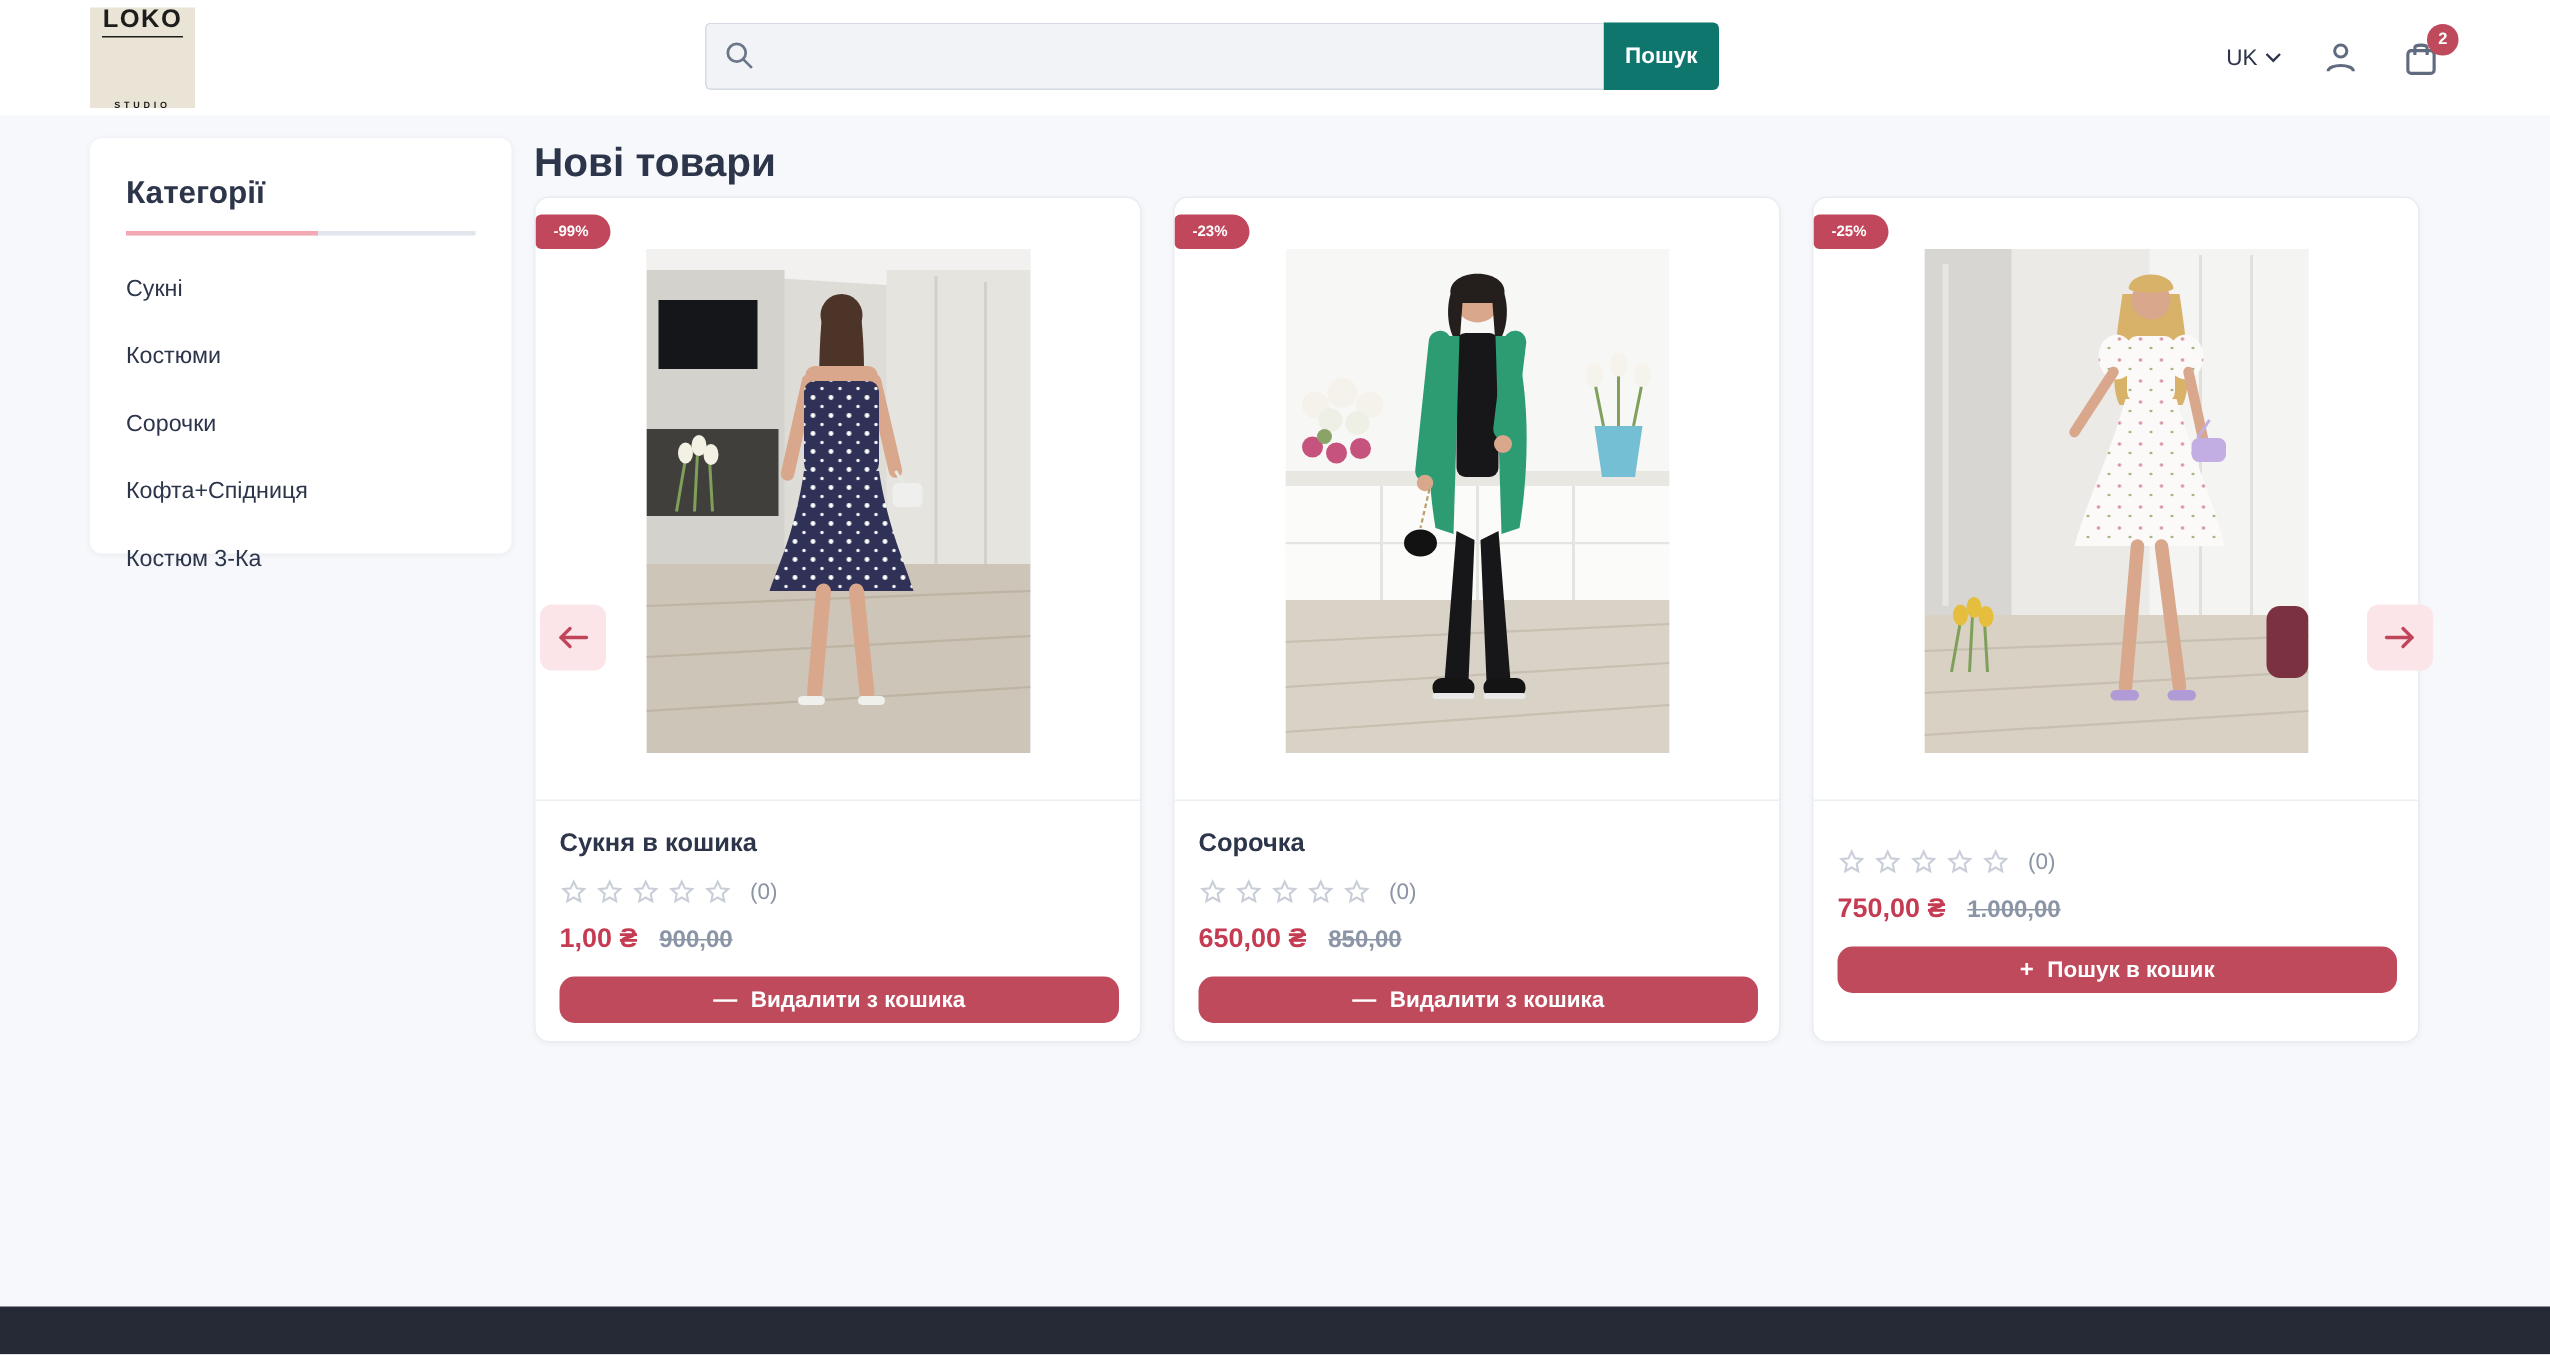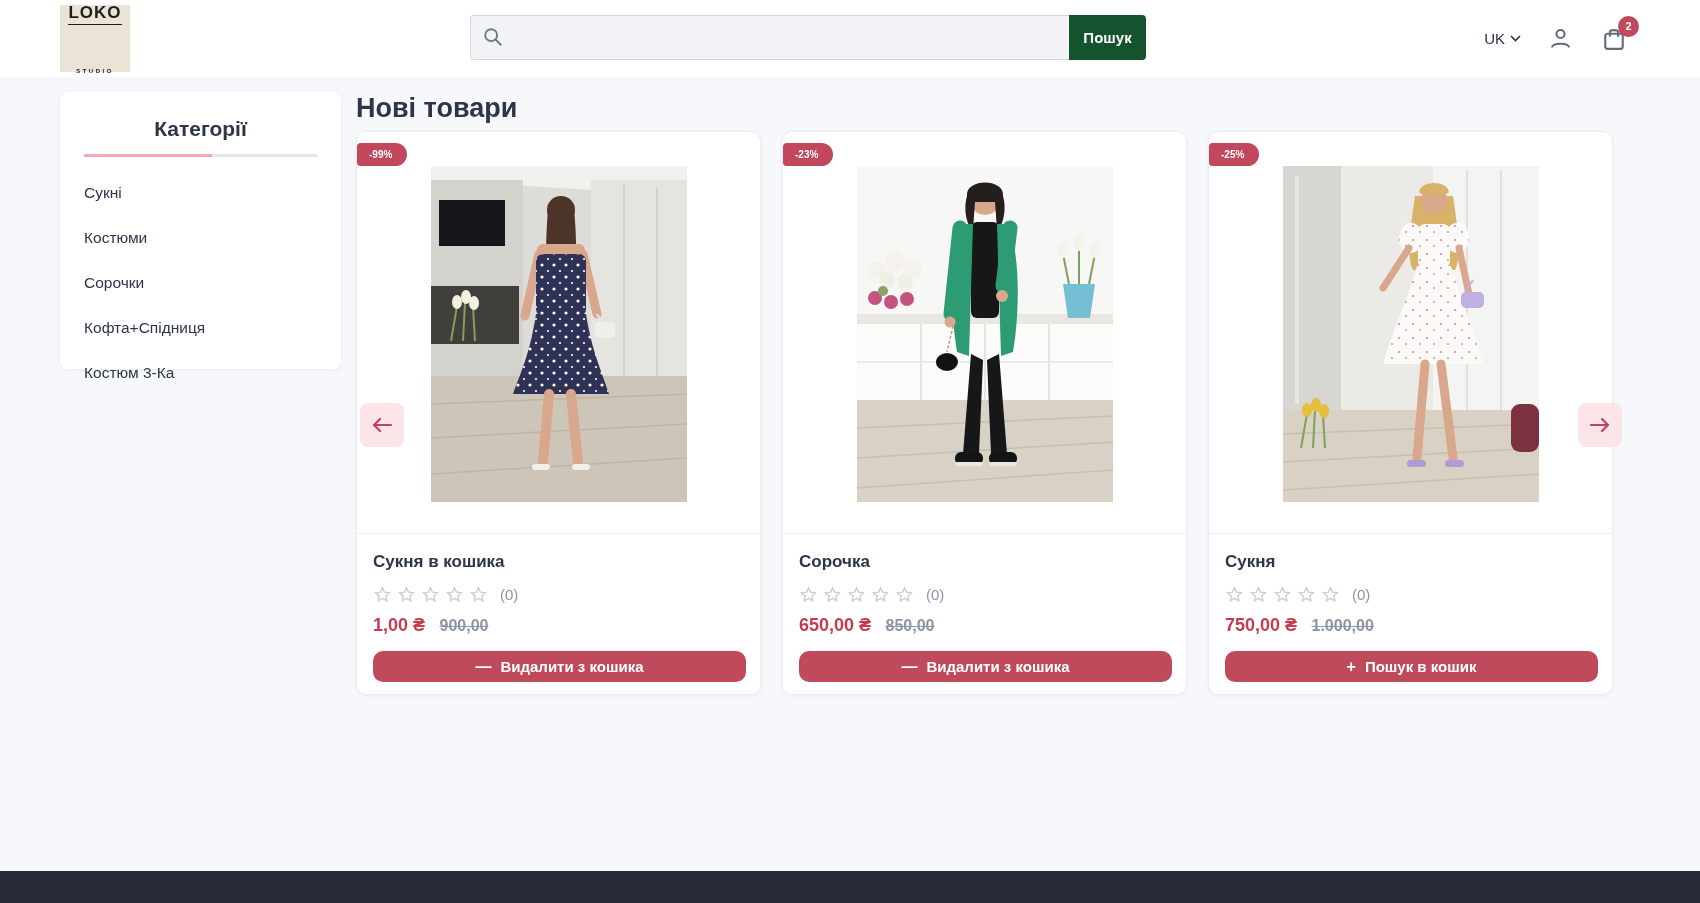--- a/index.html
+++ b/index.html
@@ -14,34 +14,34 @@
   .logo-line1 { font-size:17px; font-weight:bold; letter-spacing:1px; color:#1d1d1b;
                 border-bottom:1.5px solid #1d1d1b; padding-bottom:1px; }
   .logo-line2 { font-size:6px; font-weight:bold; letter-spacing:2.5px; color:#1d1d1b; margin-top:3px; }
 
   .search { position:absolute; left:470px; top:15px; display:flex; height:45px; }
   .search-box { position:relative; width:599px; height:45px; }
   .search-input { width:100%; height:100%; background:#f1f3f6; border:1px solid #d5dae2;
                   border-right:none; border-radius:4px 0 0 4px; padding:0 12px 0 42px;
                   font-size:15px; color:#2c3549; outline:none; }
   .search-icon { position:absolute; left:12px; top:11px; width:22px; height:22px; pointer-events:none; }
-  .search-btn { width:77px; height:45px; background:#14532d; color:#ffffff; border:none;
+  .search-btn { width:77px; height:45px; background:#0f766e; color:#ffffff; border:none;
                 border-radius:0 4px 4px 0; font-size:15px; font-weight:bold; cursor:pointer; }
 
   .header-right { position:absolute; right:72px; top:0; height:77px; display:flex; align-items:center; gap:26px; }
   .lang { display:flex; align-items:center; gap:5px; font-size:15px; color:#2c3549; cursor:pointer; }
   .icon-btn { position:relative; cursor:pointer; display:flex; align-items:center; }
   .cart-badge { position:absolute; top:-9px; right:-11px; width:21px; height:21px; border-radius:50%;
                 background:#bf4a5c; color:#fff; font-size:11px; font-weight:bold;
                 display:flex; align-items:center; justify-content:center; }
 
   
   .sidebar { position:absolute; left:60px; top:92px; width:281px; height:277px; background:#ffffff;
              border-radius:8px; box-shadow:0 1px 4px rgba(40,50,70,.07); padding:25px 24px; }
-  .sidebar-title { font-size:21px; font-weight:bold; color:#2c3549;text-align:center; }
+  .sidebar-title { font-size:21px; font-weight:bold; color:#2c3549; }
   .sidebar-rule { margin-top:13px; width:233px; height:3px; background:#e2e6ec; position:relative; }
   .sidebar-rule span { position:absolute; left:0; top:0; height:3px; width:128px; background:#f2a9b4; }
   .side-nav { margin-top:10px; }
   .side-item { display:block; margin-top:27px; font-size:15.5px; font-weight:normal; color:#2c3549;
                cursor:pointer; text-decoration:none; }
 
   
   .main-title { position:absolute; left:356px; top:93px; font-size:27px; font-weight:bold; color:#2c3549; }
   .cards { position:absolute; left:356px; top:131px; width:1257px; }
   .cards-row { display:flex; gap:21px; }
@@ -344,21 +344,20 @@
               <rect x="178" y="126" width="23" height="16" rx="5" fill="#c3aee3"></rect>
               <line x1="182" y1="126" x2="190" y2="114" stroke="#c3aee3" stroke-width="2"></line>
               <path d="M142,198 L134,292" stroke="#d9a78c" stroke-width="9" stroke-linecap="round"></path>
               <path d="M158,198 L170,292" stroke="#d9a78c" stroke-width="9" stroke-linecap="round"></path>
               <rect x="124" y="294" width="19" height="7" rx="3.5" fill="#b09bd6"></rect>
               <rect x="162" y="294" width="19" height="7" rx="3.5" fill="#b09bd6"></rect>
             </g>
           </svg>
         </div>
         <div class="card-info">
-          <h3 class="p-name">Сукня</h3>
           <div class="rating">
             <svg width="19" height="19" viewBox="0 0 24 24" fill="none" stroke="#c9ced8" stroke-width="1.8">
                 <path d="M12 3.5l2.6 5.6 6.1.7-4.5 4.1 1.2 6-5.4-3-5.4 3 1.2-6-4.5-4.1 6.1-.7z"></path>
               </svg>
             <svg width="19" height="19" viewBox="0 0 24 24" fill="none" stroke="#c9ced8" stroke-width="1.8">
                 <path d="M12 3.5l2.6 5.6 6.1.7-4.5 4.1 1.2 6-5.4-3-5.4 3 1.2-6-4.5-4.1 6.1-.7z"></path>
               </svg>
             <svg width="19" height="19" viewBox="0 0 24 24" fill="none" stroke="#c9ced8" stroke-width="1.8">
                 <path d="M12 3.5l2.6 5.6 6.1.7-4.5 4.1 1.2 6-5.4-3-5.4 3 1.2-6-4.5-4.1 6.1-.7z"></path>
               </svg>

